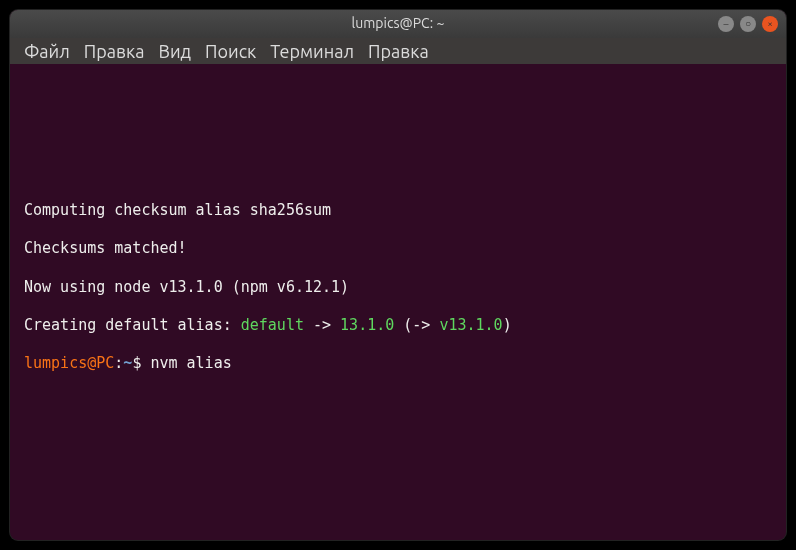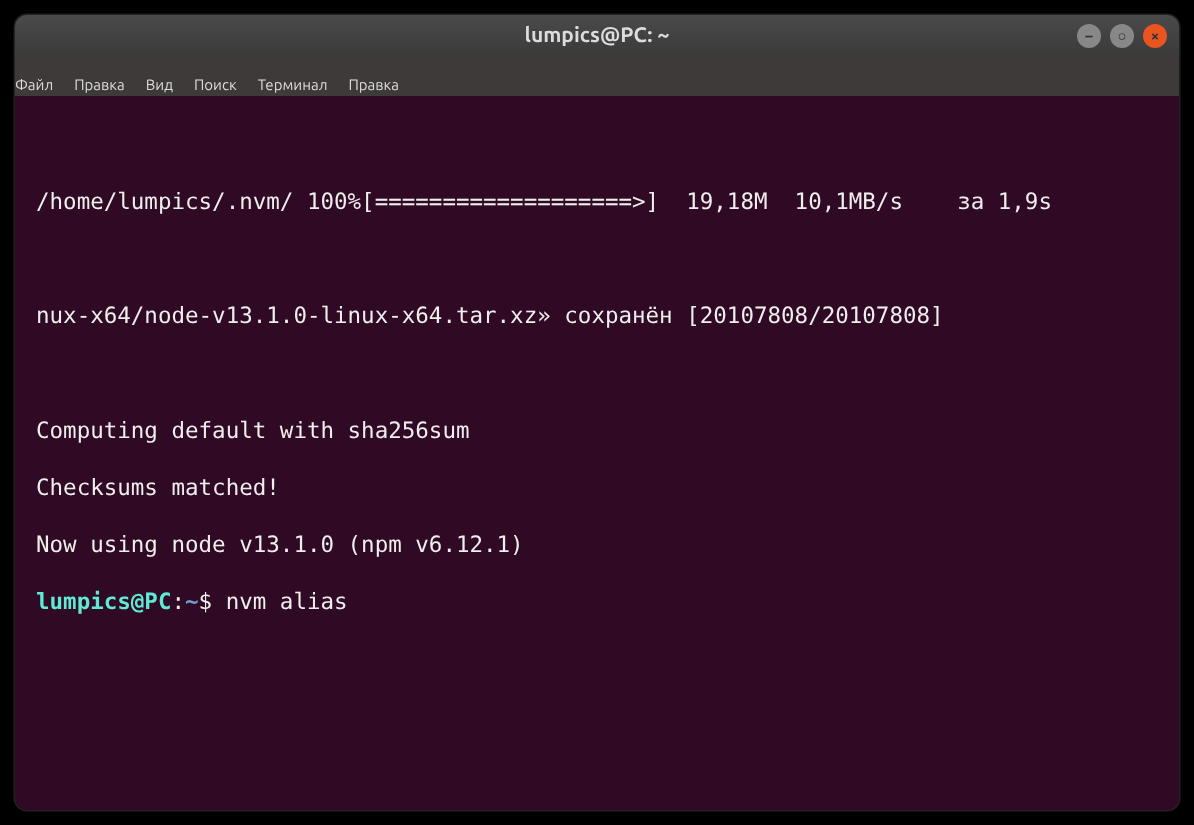--- a/index.html
+++ b/index.html
@@ -24,21 +24,21 @@
     .titlebar {
       background: linear-gradient(#4a4a4a, #3a3a3a);
       height: 28px;
       display: flex;
       align-items: center;
       justify-content: center;
       position: relative;
       color: #dcdcdc;
       font-family: Ubuntu, sans-serif;
       font-size: 14px;
-      font-weight: bold;
+      font-weight: normal;
     }
     .window-controls {
       position: absolute;
       right: 8px;
       display: flex;
       gap: 6px;
     }
     .window-btn {
       width: 16px;
       height: 16px;
@@ -49,36 +49,36 @@
       font-size: 10px;
       color: #333;
     }
     .btn-min { background: #888; }
     .btn-max { background: #888; }
     .btn-close { background: #e95420; }
     .menubar {
       background: #3d3a39;
       height: 26px;
       display: flex;
-      align-items: flex-end;
-      padding: 0 0;
+      align-items: center;
+      padding: 0 14px;
       gap: 14px;
       font-family: Ubuntu, sans-serif;
-      font-size: 10px;
+      font-size: 18px;
       color: #dcdcdc;
     }
     .menu-item { cursor: pointer; }
     .terminal {
       padding: 4px 10px 10px 14px;
       color: #eeeeec;
       white-space: pre;
       overflow: hidden;
     }
     .lightgreen { color: #5fd75f; }
-    .prompt-user { color: #5eead4; font-weight: bold; }
+    .prompt-user { color: #f97316; font-weight: normal; }
     .prompt-path { color: #729fcf; font-weight: bold; }
   </style>
 </head>
 <body>
 
 <div class="window">
   <div class="titlebar">
     <span>lumpics@PC: ~</span>
     <div class="window-controls">
       <div class="window-btn btn-min">–</div>
@@ -89,27 +89,26 @@
   <div class="menubar">
     <span class="menu-item">Файл</span>
     <span class="menu-item">Правка</span>
     <span class="menu-item">Вид</span>
     <span class="menu-item">Поиск</span>
     <span class="menu-item">Терминал</span>
     <span class="menu-item">Правка</span>
   </div>
   <div class="terminal">
 <div>&nbsp;</div>
-<div><span>/home/lumpics/.nvm/ 100%[===================&gt;]  19,18M  10,1MB/s    за 1,9s</span></div>
 <div>&nbsp;</div>
-<div><span>nux-x64/node-v13.1.0-linux-x64.tar.xz» сохранён [20107808/20107808]</span></div>
 <div>&nbsp;</div>
-<div><span>Computing default with sha256sum</span></div>
+<div><span>Computing checksum alias sha256sum</span></div>
 <div><span>Checksums matched!</span></div>
 <div><span>Now using node v13.1.0 (npm v6.12.1)</span></div>
+<div><span>Creating default alias: </span><span class="lightgreen">default</span><span> -&gt; </span><span class="lightgreen">13.1.0</span><span> (-&gt; </span><span class="lightgreen">v13.1.0</span><span>)</span></div>
 <div><span class="prompt-user">lumpics@PC</span><span>:</span><span class="prompt-path">~</span><span>$ </span><span>nvm alias</span></div>
 
 
 
 
 
 
 
 
 

